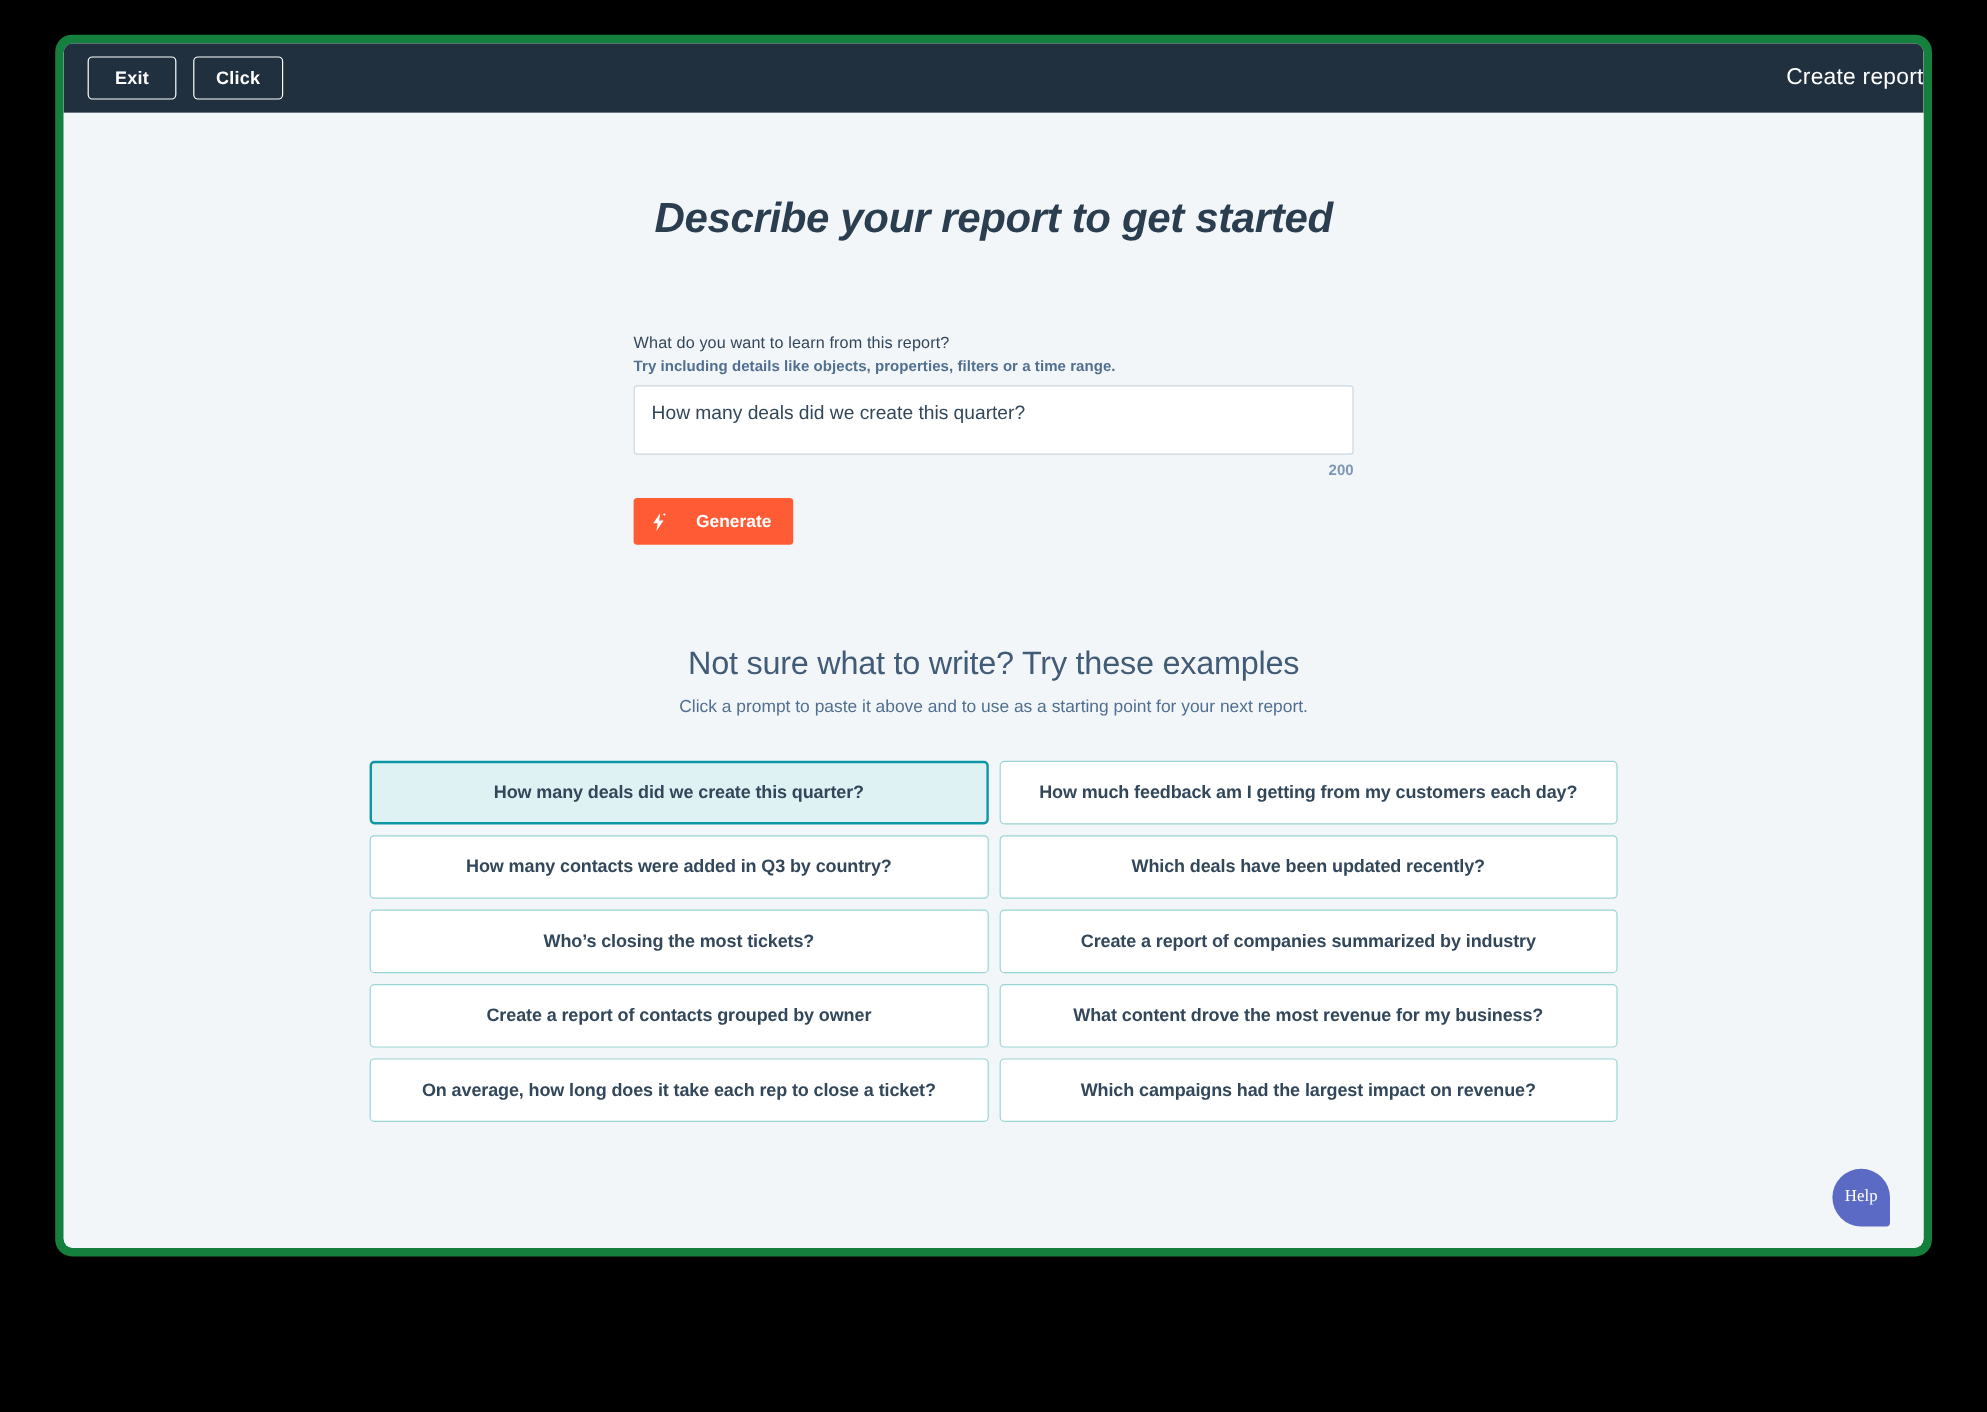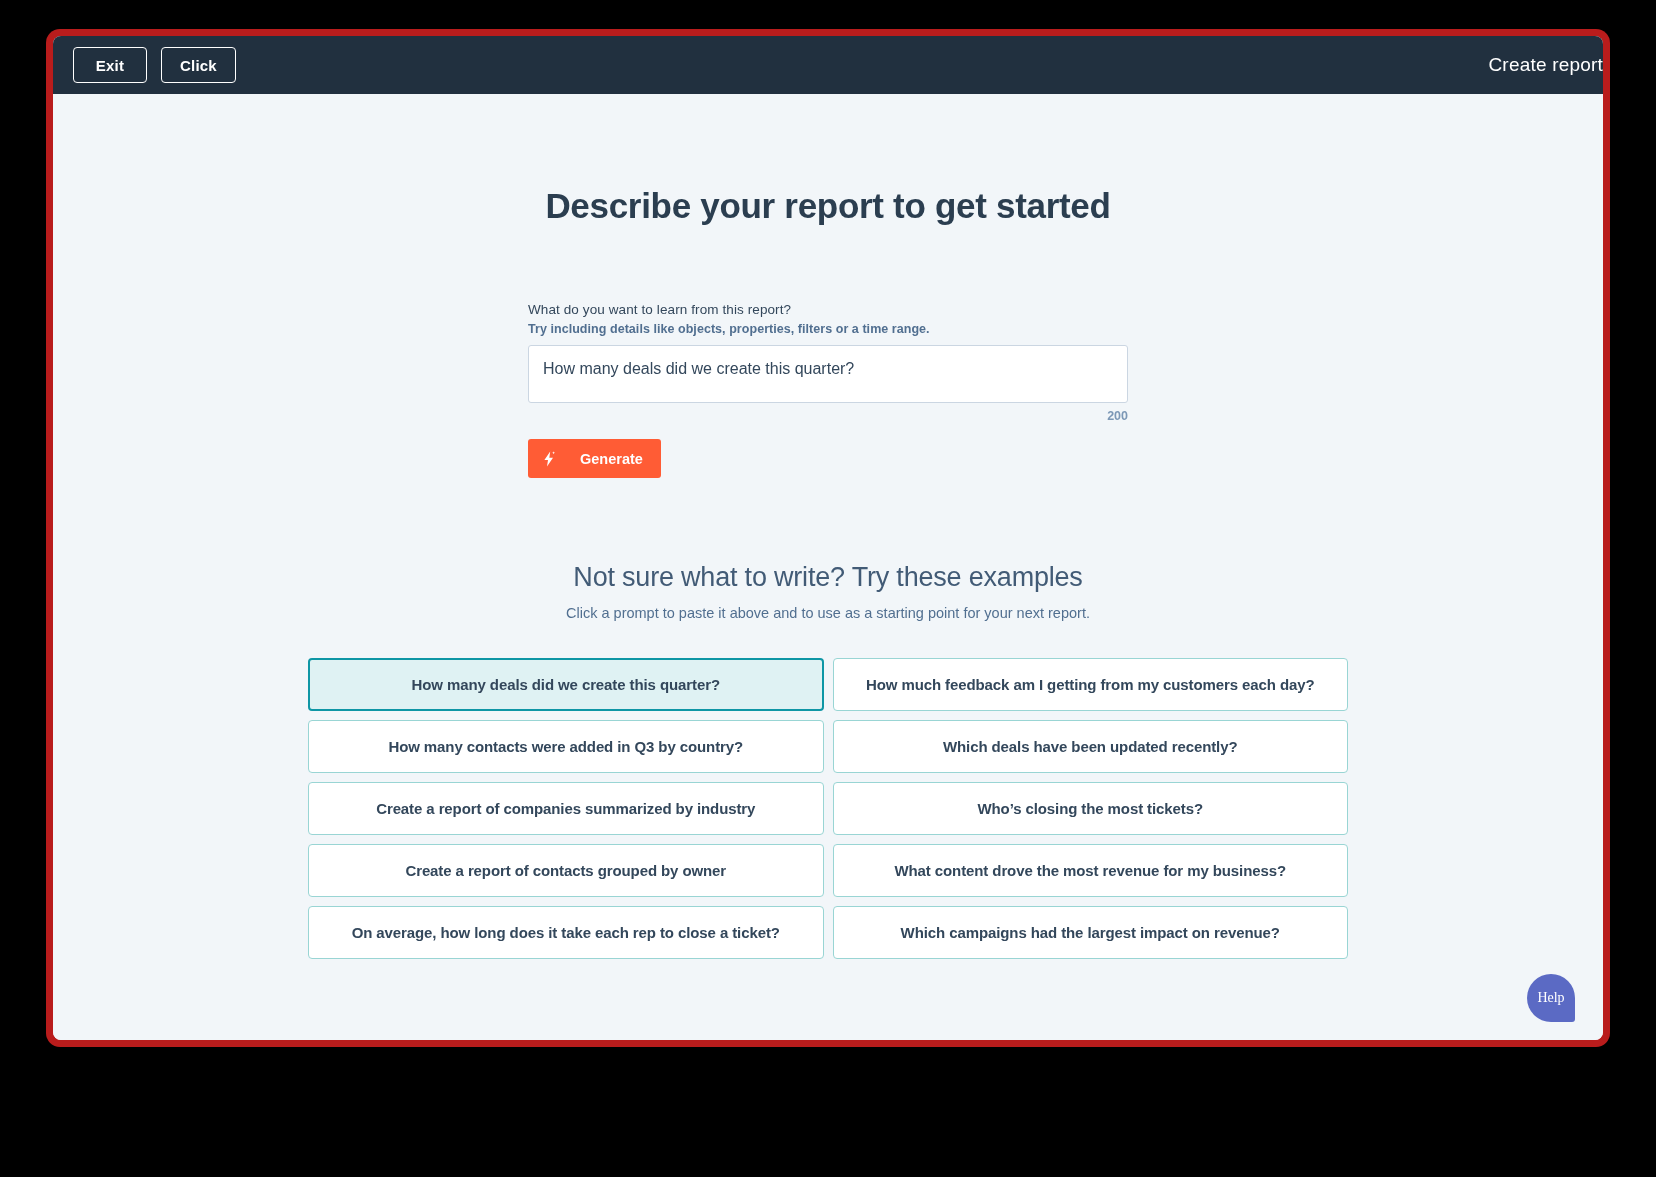--- a/index.html
+++ b/index.html
@@ -20,21 +20,21 @@
     background: #000000;
   }
 
   
   #window-frame {
     position: absolute;
     left: 46px;
     top: 29px;
     width: 1564px;
     height: 1018px;
-    background: #b91c1c;
+    background: #15803d;
     border-radius: 14px;
     box-shadow: 0 4px 14px rgba(0,0,0,0.45);
     padding: 7px;
   }
 
   #window-inner {
     width: 100%;
     height: 100%;
     border-radius: 8px;
     overflow: hidden;
@@ -92,21 +92,22 @@
     position: relative;
     overflow: hidden;
   }
 
   #page-heading {
     text-align: center;
     color: #2b3e50;
     font-size: 35px;
     font-weight: bold;
     letter-spacing: -0.3px;
-    margin-top: 92px;
+    margin-top: 68px;
+    font-style: italic;
   }
 
   
   #form-block {
     width: 600px;
     margin: 0 auto;
     padding-top: 76px;
   }
 
   #form-label {
@@ -274,22 +275,22 @@
 
         <div id="examples-section">
           <div id="examples-title">Not sure what to write? Try these examples</div>
           <div id="examples-subtitle">Click a prompt to paste it above and to use as a starting point for your next report.</div>
 
           <div id="prompt-grid">
               <button class="prompt-card selected">How many deals did we create this quarter?</button>
               <button class="prompt-card">How much feedback am I getting from my customers each day?</button>
               <button class="prompt-card">How many contacts were added in Q3 by country?</button>
               <button class="prompt-card">Which deals have been updated recently?</button>
+              <button class="prompt-card">Who’s closing the most tickets?</button>
               <button class="prompt-card">Create a report of companies summarized by industry</button>
-              <button class="prompt-card">Who’s closing the most tickets?</button>
               <button class="prompt-card">Create a report of contacts grouped by owner</button>
               <button class="prompt-card">What content drove the most revenue for my business?</button>
               <button class="prompt-card">On average, how long does it take each rep to close a ticket?</button>
               <button class="prompt-card">Which campaigns had the largest impact on revenue?</button>
             </div>
         </div>
 
         <button id="help-button">
           <span>Help</span>
         </button>

